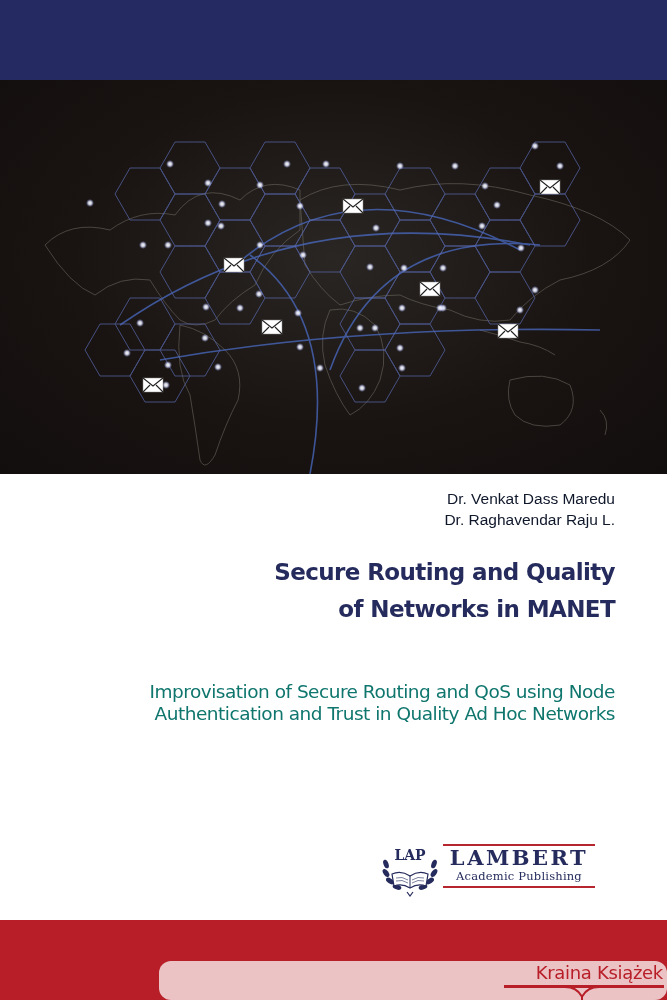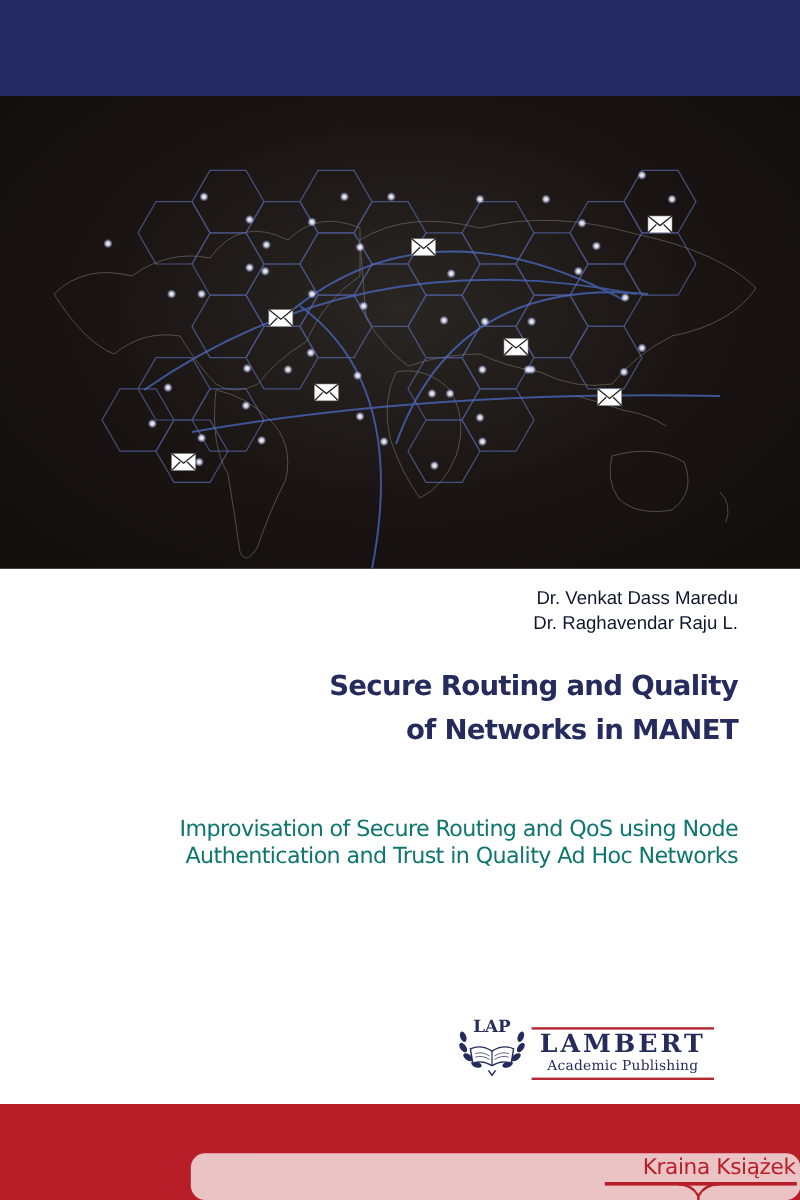--- a/index.html
+++ b/index.html
@@ -30,21 +30,21 @@
     .subtitle {
       position: absolute; right: 52px; top: 646px; text-align: right;
       color: #0f766e; font-family: "DejaVu Sans", sans-serif;
       font-size: 18.5px; line-height: 22px; letter-spacing: -0.5px; margin-top: 35px;
     }
 
     .publisher-logo {
       position: absolute; left: 380px; top: 840px; width: 220px; height: 60px;
     }
     .lap-emblem { position: absolute; left: 0; top: 0; width: 60px; height: 58px; }
-    .lambert-block { position: absolute; left: 63px; top: 16px; width: 152px; height: 46px; }
+    .lambert-block { position: absolute; left: 63px; top: 4px; width: 152px; height: 46px; }
     .rule { position: absolute; left: 0; width: 152px; height: 2px; background: #b5262e; }
     .rule.top { top: 0; }
     .rule.bottom { top: 42px; }
     .lambert-word {
       position: absolute; left: 0; top: 3px; width: 152px; text-align: center;
       font-family: "DejaVu Serif", serif; font-weight: bold; font-size: 21px;
       letter-spacing: 2.5px; color: #252b5c; line-height: 22px;
     }
     .academic-word {
       position: absolute; left: 0; top: 25px; width: 152px; text-align: center;

